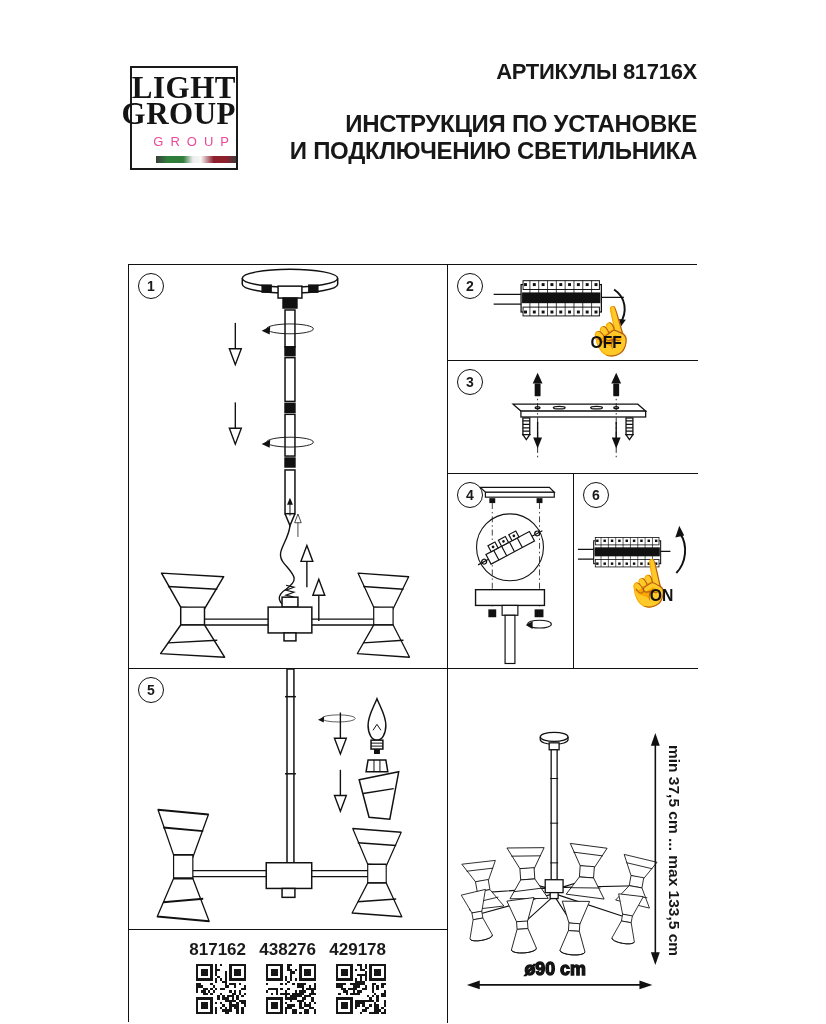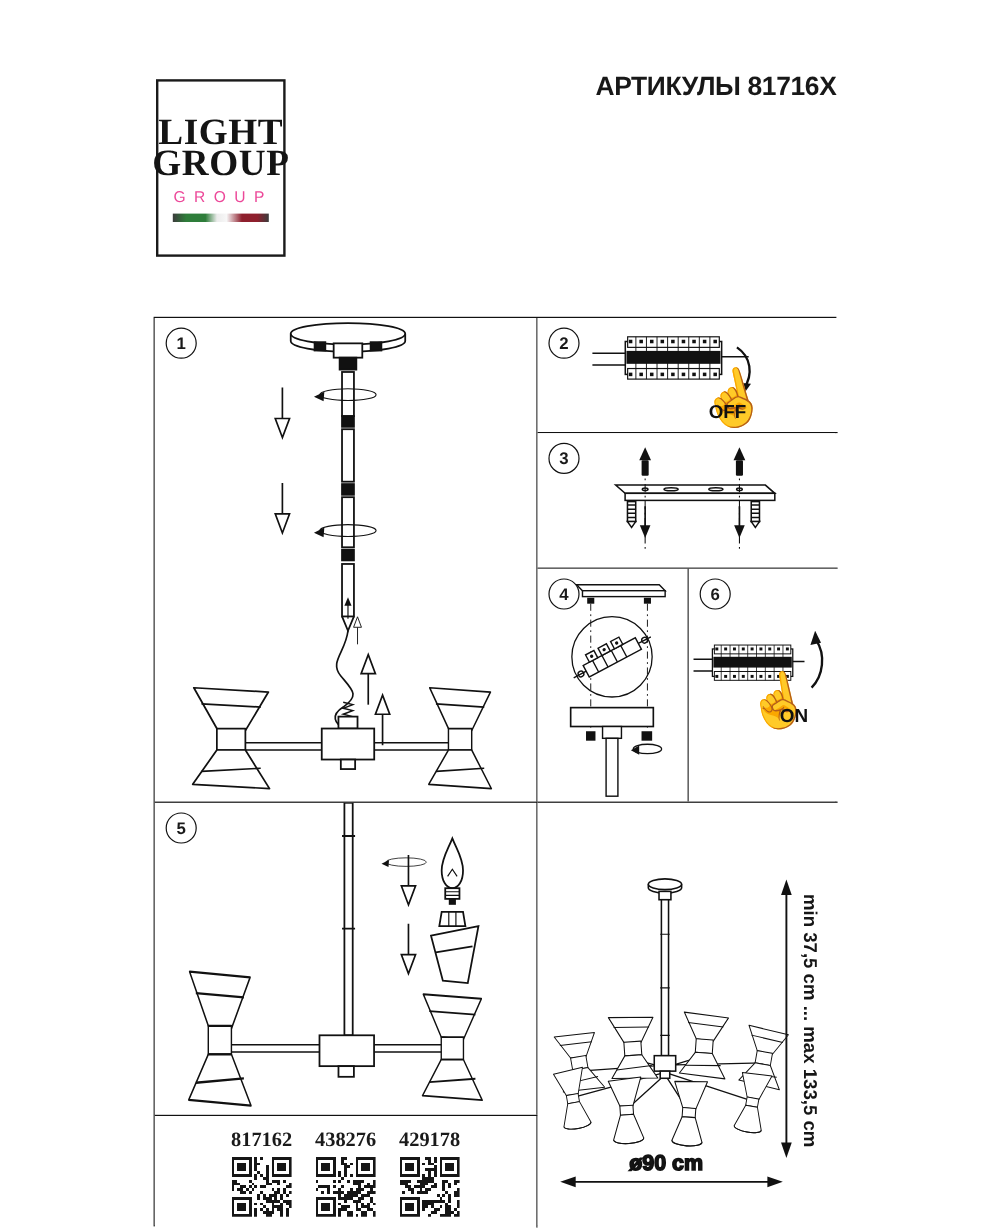--- a/index.html
+++ b/index.html
@@ -2,23 +2,23 @@
 <html><head>
 <meta charset="utf-8">
 <style>
   html,body{margin:0;padding:0;background:#fff;}
   .page{position:relative;width:826px;height:1024px;background:#fff;overflow:hidden;
         font-family:"Liberation Sans",sans-serif;color:#1a1a1a;}
   svg{display:block;}
   svg text{font-family:"Liberation Sans",sans-serif;}
 
   
-  .logo-box{position:absolute;left:130px;top:66px;width:108px;height:148px;
+  .logo-box{position:absolute;left:130px;top:66px;width:108px;height:104px;
             border:2px solid #1a1a1a;box-sizing:border-box;display:flex;flex-direction:column;
-            align-items:center;justify-content:center;padding-top:2px;}
+            align-items:flex-end;justify-content:center;padding-top:2px;}
   .logo-word{font-family:"Liberation Serif",serif;font-weight:700;font-size:31px;
              line-height:0.84;letter-spacing:0.5px;color:#141414;}
   .logo-group{font-size:13px;letter-spacing:7px;color:#ec4899;margin-top:7px;text-indent:4px;}
   .logo-flag{width:80px;height:7px;margin-top:7px;
       background:linear-gradient(90deg,#3c3c3c 0%,#2e7d3a 14%,#2e7d3a 34%,#ececec 46%,
                  #f7f7f7 56%,#8e1f2d 72%,#8e1f2d 88%,#3c3c3c 100%);}
   .titles{position:absolute;right:129px;top:60px;text-align:right;color:#181818;}
   .title-a{font-weight:700;font-size:22px;letter-spacing:-0.3px;line-height:24px;margin-bottom:11px;}
   .title-b{font-weight:700;font-size:24px;letter-spacing:-0.3px;line-height:27px;margin-top:26px;}
 
@@ -34,21 +34,21 @@
   .p5{left:0;top:403px;width:319px;height:261px;border-top:1.6px solid #111;border-right:1.6px solid #111;}
   .pqr{left:0;top:664px;width:319px;height:94px;border-top:1.6px solid #111;border-right:1.6px solid #111;}
   .pfinal{left:319px;top:403px;width:250px;height:355px;border-top:1.6px solid #111;}
 
   .badge{position:absolute;left:9px;top:8px;width:24px;height:24px;border:1.5px solid #111;
          border-radius:50%;display:flex;align-items:center;justify-content:center;
          font-size:14px;font-weight:700;background:#fff;z-index:2;}
 
   
   .qr-strip{display:flex;justify-content:center;gap:14px;padding-top:10px;}
-  .article{width:56px;display:flex;flex-direction:column;align-items:center;font-family:Liberation Serif, serif;}
+  .article{width:56px;display:flex;flex-direction:column;align-items:flex-end;}
   .article .code{font-weight:700;font-size:17px;letter-spacing:0;}
   .article .qr{width:50px;height:50px;margin-top:4px;}
   .qr svg rect, .qr svg path{fill:#161616;}
 
   
   .vdim-label{position:absolute;left:214px;top:66px;height:232px;width:24px;
       writing-mode:vertical-rl;display:flex;align-items:center;justify-content:center;
       font-weight:700;font-size:15.5px;white-space:nowrap;color:#161616;}
 </style>
 </head>
@@ -111,20 +111,24 @@
 
   <div class="logo-box">
     <div class="logo-word">LIGHT</div>
     <div class="logo-word">GROUP</div>
     <div class="logo-group">GROUP</div>
     <div class="logo-flag"></div>
   </div>
 
   <div class="titles">
     <div class="title-a">АРТИКУЛЫ 81716X</div>
+    <div class="title-b">
+      <div>ИНСТРУКЦИЯ ПО УСТАНОВКЕ</div>
+      <div>И ПОДКЛЮЧЕНИЮ СВЕТИЛЬНИКА</div>
+    </div>
   </div>
 
   <div class="grid">
 
     <div class="panel p1">
       <div class="badge">1</div>
       <svg viewBox="0 0 319 403" width="317" height="401">
         <g stroke="#111" stroke-width="1.5" fill="none">
 
           <ellipse cx="162" cy="13" rx="48" ry="9"></ellipse>

